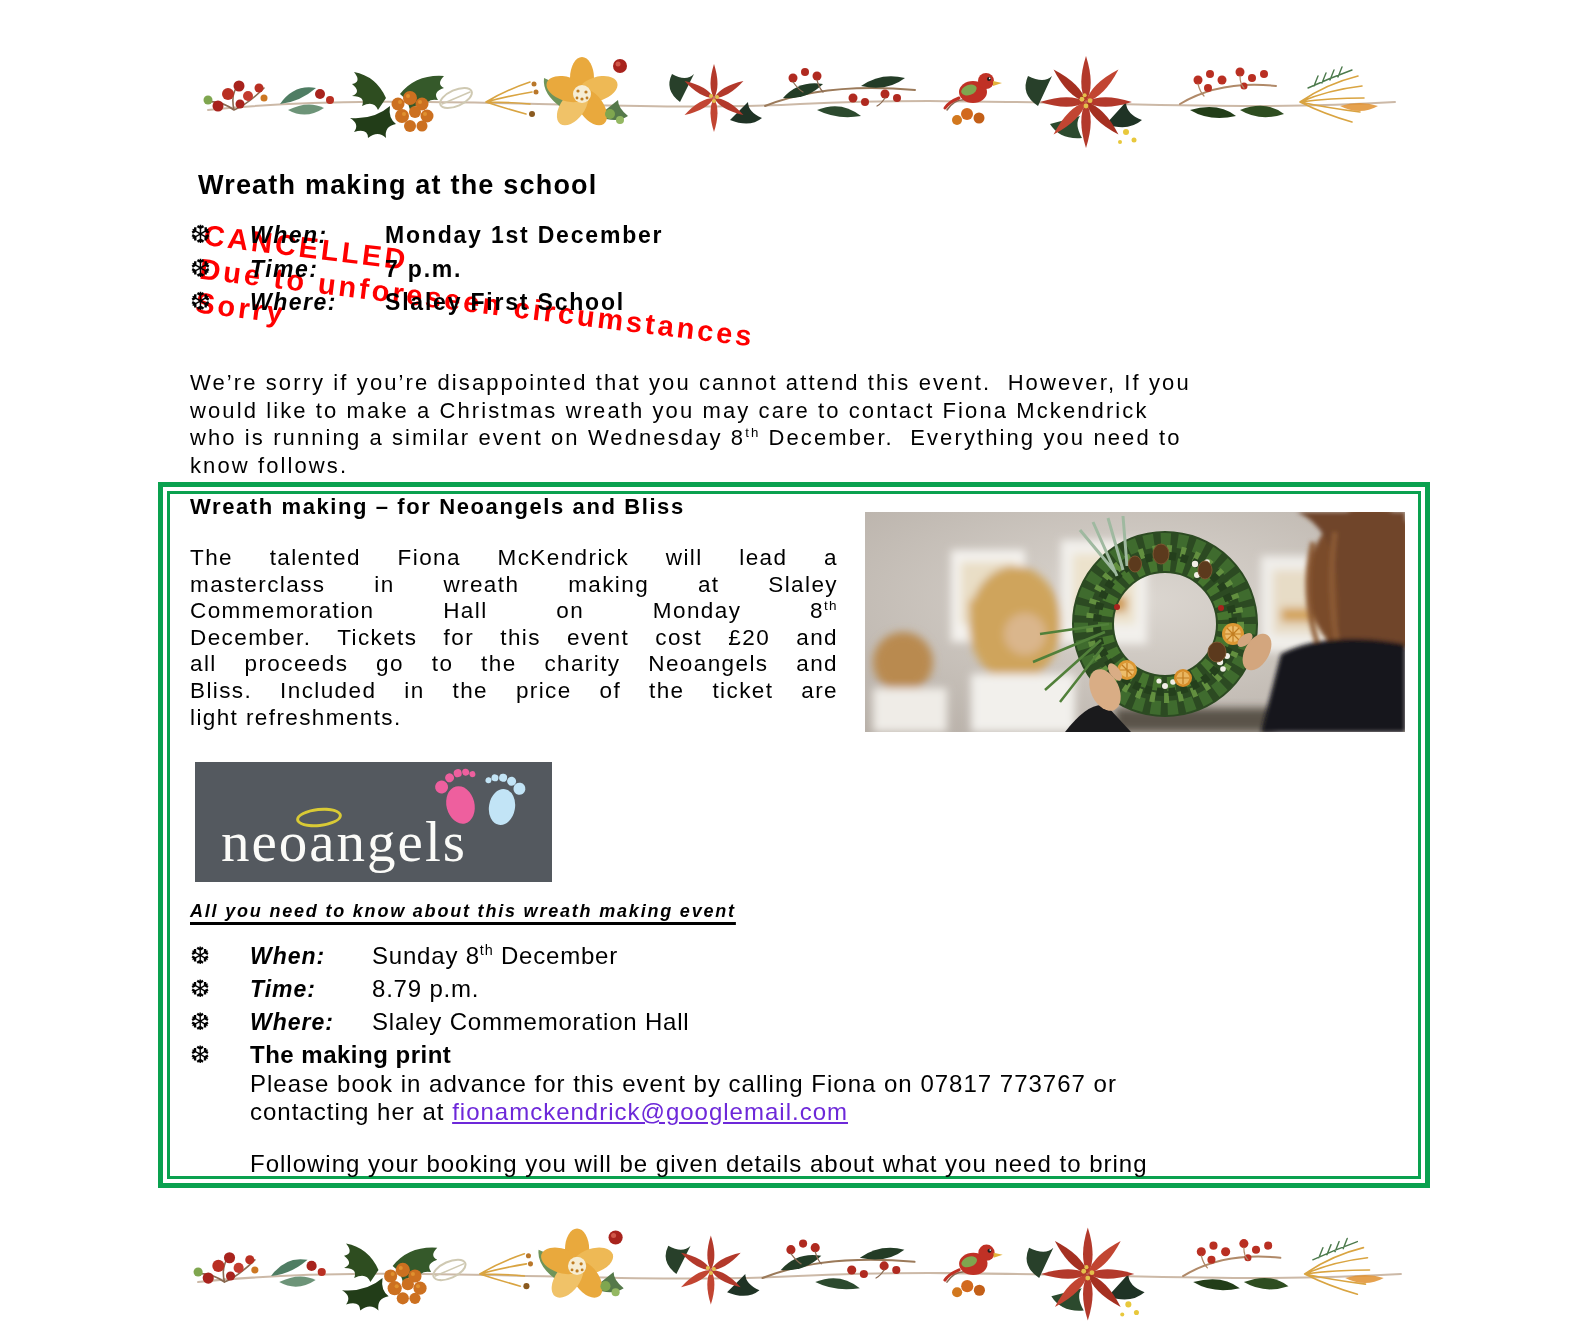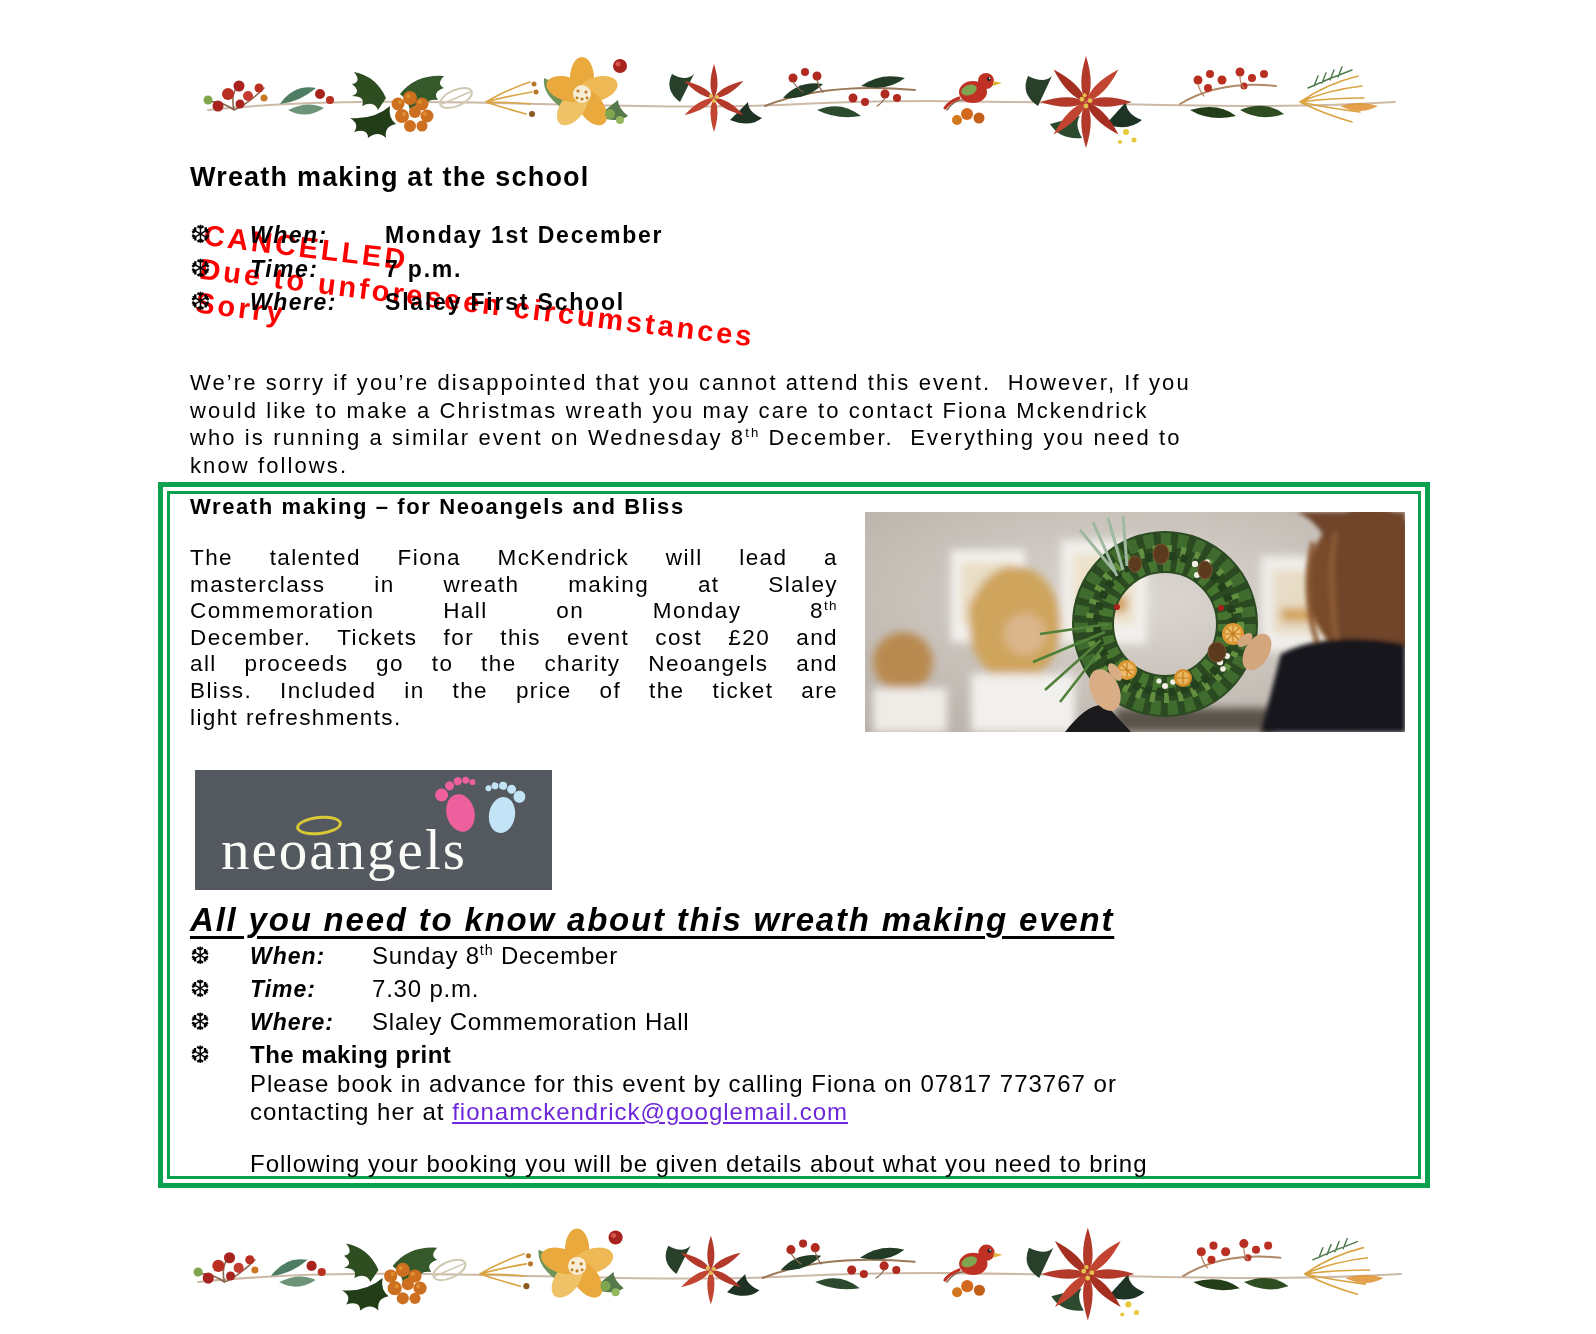--- a/index.html
+++ b/index.html
@@ -37,28 +37,28 @@
 
   .gb-body{left:190px;top:545px;width:648px;font-size:22.5px;line-height:26.6px;letter-spacing:1.4px;}
   .jline{text-align:justify;text-align-last:justify;}
   .jline-last{text-align-last:left;}
 
   .photo{left:865px;top:512px;width:540px;height:220px;}
 
   .findout{left:702px;top:745px;font-size:22px;line-height:30px;letter-spacing:1.7px;}
   .findout .url{font-style:italic;}
 
-  .logo{left:195px;top:762px;width:357px;height:120px;background:#54595F;margin-top:8px;}
+  .logo{left:195px;top:762px;width:357px;height:120px;background:#54595F;}
   .logo-text{position:absolute;left:26px;bottom:12px;font-family:"Liberation Serif","DejaVu Serif",serif;
     font-size:57px;color:#fbfbf8;letter-spacing:2px;line-height:1;}
   .halo{position:absolute;left:101px;top:46px;width:40px;height:13px;border:3.5px solid #D9CA35;
     border-radius:50%;transform:rotate(-6deg);}
   .feet{position:absolute;right:20px;top:5px;width:106px;height:66px;}
 
-  .know-heading{left:190px;top:901px;font-size:33px;font-weight:bold;font-style:italic;letter-spacing:1.8px;
+  .know-heading{left:190px;top:901px;font-size:18px;font-weight:bold;font-style:italic;letter-spacing:1.8px;
     text-decoration:underline;text-decoration-thickness:2.5px;text-underline-offset:5px;}
 
   .bullets2{left:190px;top:942px;}
   .brow2{display:flex;align-items:baseline;height:33px;}
   .snow2{width:60px;font-family:"DejaVu Sans",sans-serif;font-size:24px;line-height:1;}
   .blabel2{width:122px;font-weight:bold;font-style:italic;font-size:23px;letter-spacing:1px;}
   .bval2{font-size:24px;letter-spacing:0.8px;white-space:pre;}
   .sp-label{font-weight:bold;font-size:24px;letter-spacing:0.5px;}
 
   .sp-body{left:250px;top:1070px;font-size:24px;line-height:28px;letter-spacing:1px;white-space:nowrap;}
@@ -244,21 +244,21 @@
     </symbol>
   </defs>
 </svg>
 
 <div class="page">
 
   <svg class="abs garland-top" viewBox="0 0 1200 100">
       <use href="#garland"></use>
     </svg>
 
-  <h1 class="abs title" style="margin:0;">Wreath making at the school</h1>
+  <h1 class="abs title" style="margin:8px;">Wreath making at the school</h1>
 
   <div class="abs stamp">
     <div>CANCELLED</div>
     <div>Due to unforeseen circumstances</div>
     <div>Sorry</div>
   </div>
 
   <div class="abs bullets1">
     <div class="brow">
       <span class="snow">❆</span>
@@ -424,21 +424,21 @@
 
   <div class="abs bullets2">
     <div class="brow2">
       <span class="snow2">❆</span>
       <span class="blabel2">When:</span>
       <span class="bval2"><span>Sunday 8</span><sup>th</sup><span> December</span></span>
     </div>
     <div class="brow2">
       <span class="snow2">❆</span>
       <span class="blabel2">Time:</span>
-      <span class="bval2">7.30 p.m.</span>
+      <span class="bval2">8.79 p.m.</span>
     </div>
     <div class="brow2">
       <span class="snow2">❆</span>
       <span class="blabel2">Where:</span>
       <span class="bval2">Slaley Commemoration Hall</span>
     </div>
     <div class="brow2">
       <span class="snow2">❆</span>
       <span class="sp-label">The making print</span>
     </div>

